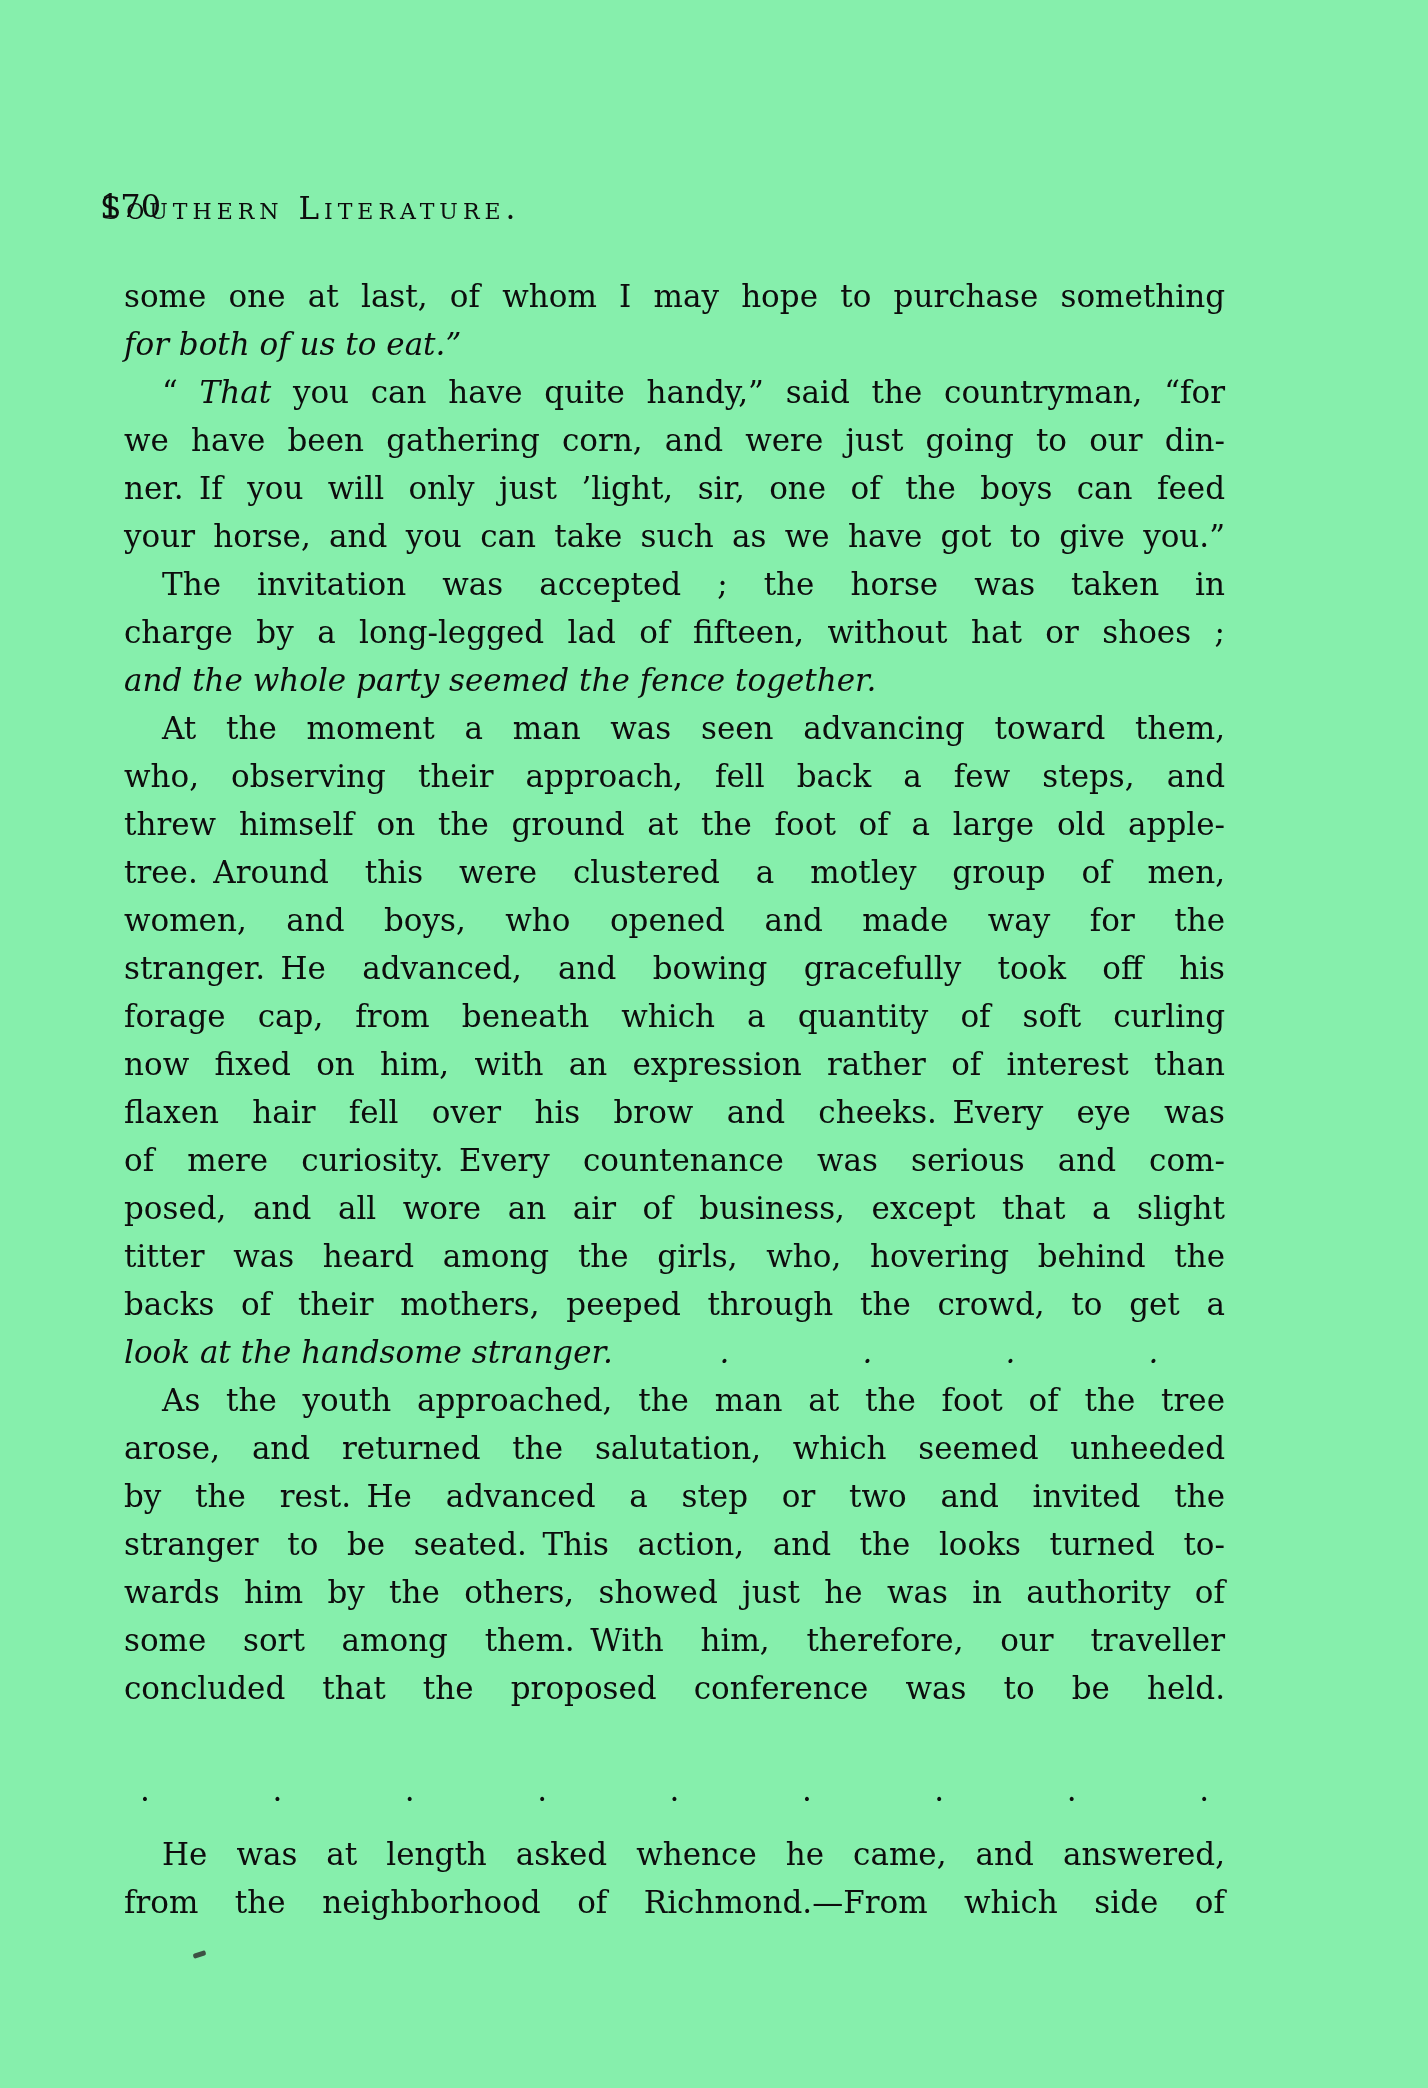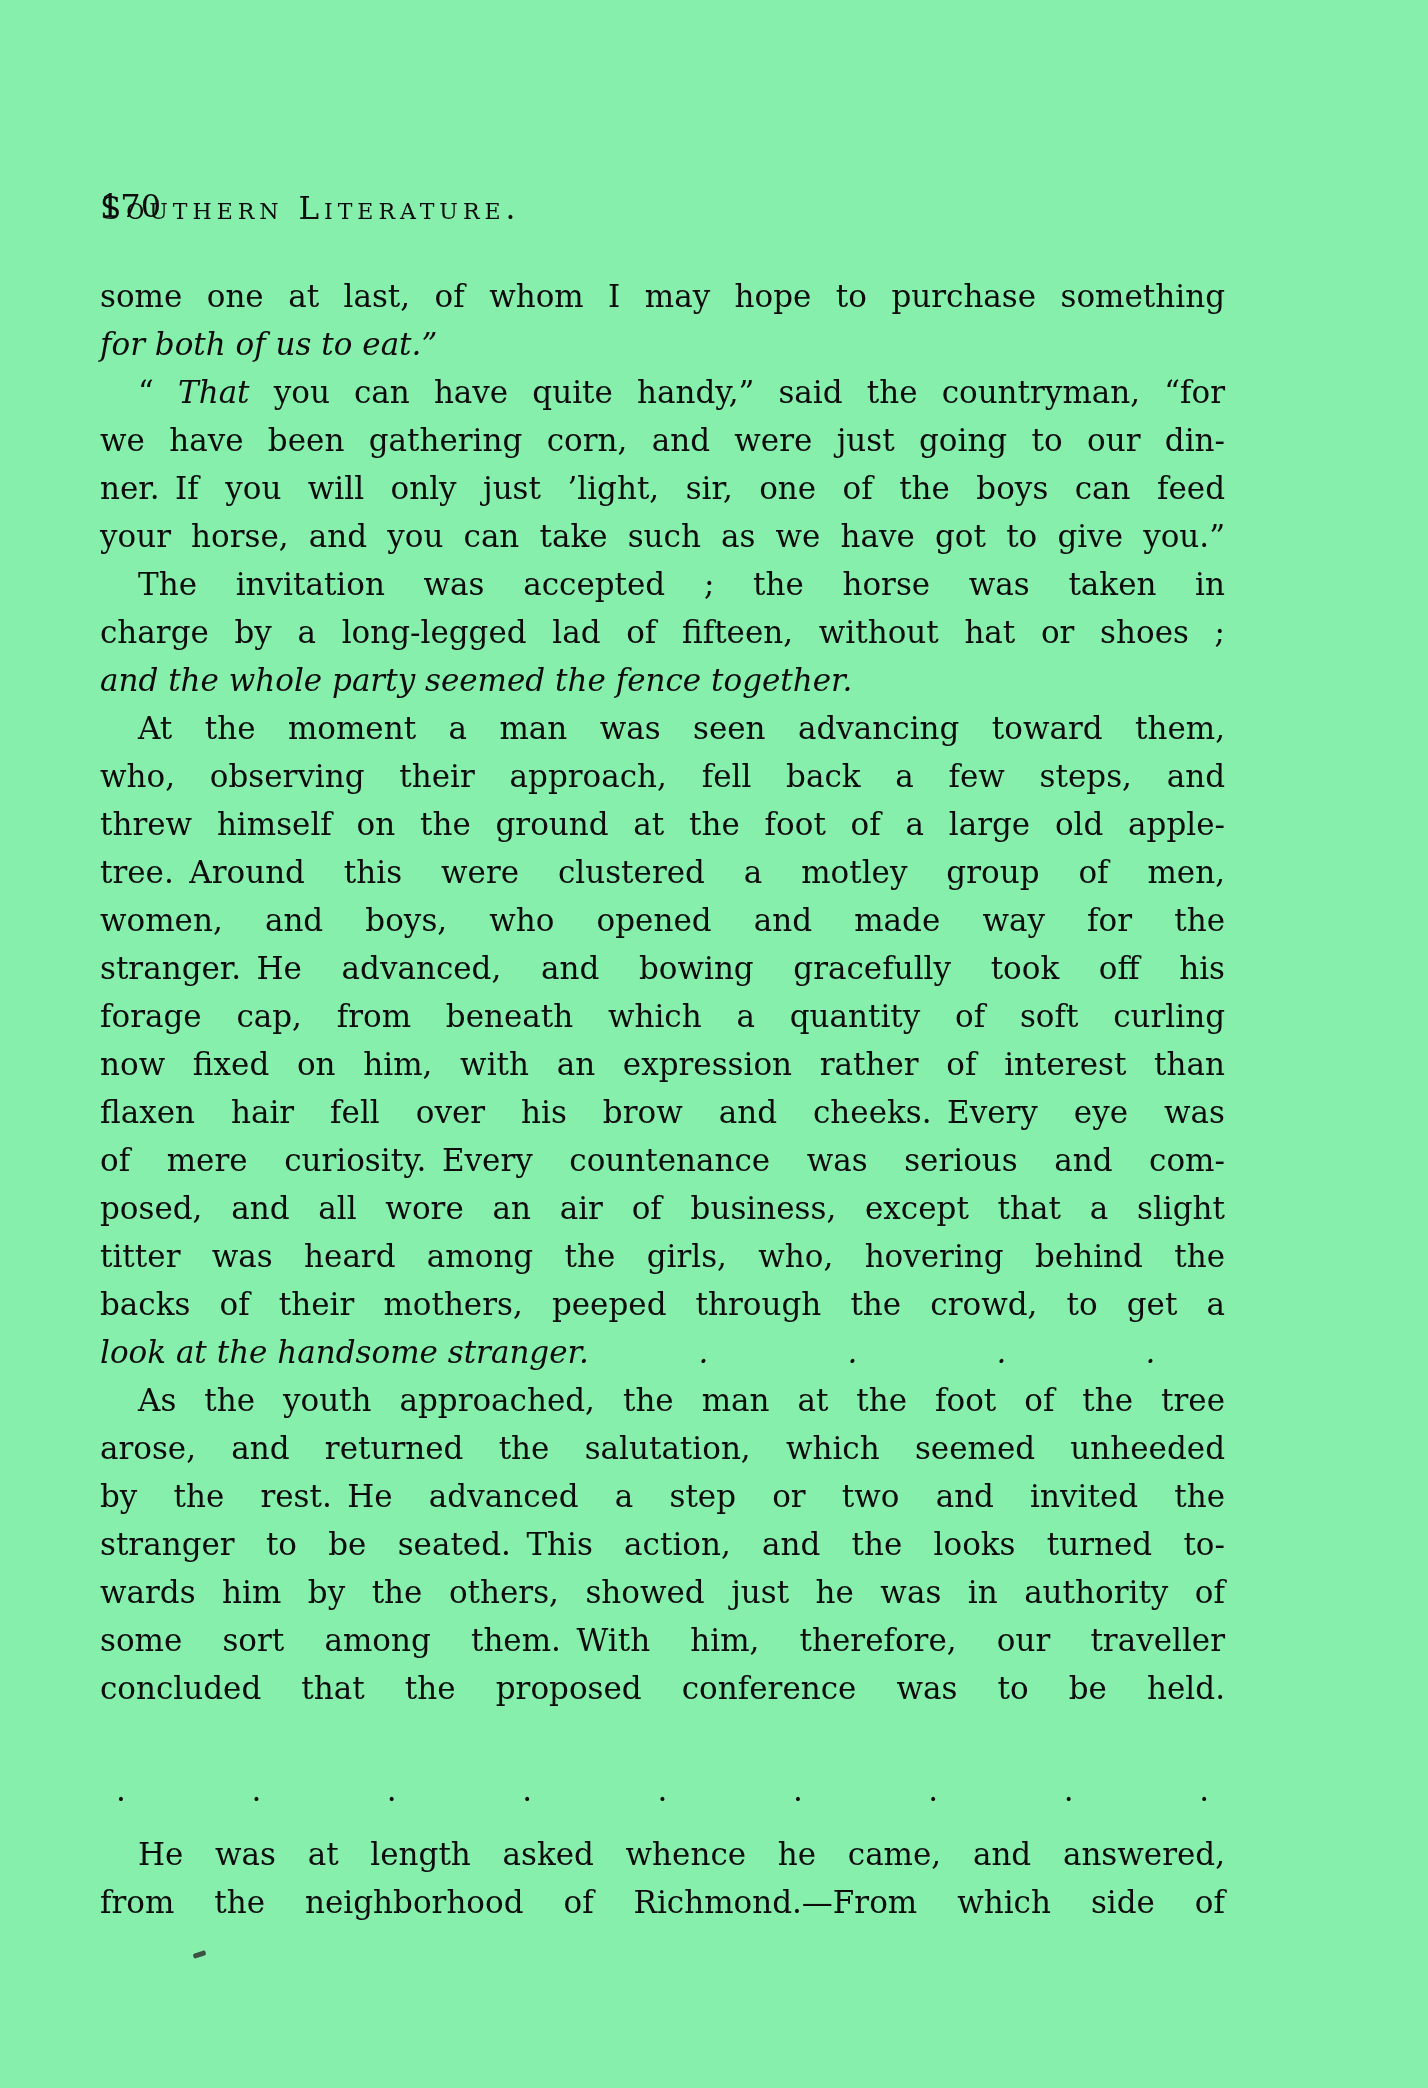--- a/index.html
+++ b/index.html
@@ -20,21 +20,21 @@
     text-align:left;
     font-variant:small-caps;
     letter-spacing:5px;
     font-size:31px; line-height:40px;
   }
   .text-body {
     position:absolute; left:100px; top:272px; width:1125px;
     font-size:31px; line-height:48px;
   }
   .para { margin:0; }
-  .line { min-height:48px; }
+  .line { min-height:48px;margin-left:24px; }
   .line.justify { text-align:justify; text-align-last:justify; }
   .line.left { text-align:left;font-style:italic; }
   .line.first { padding-left:38px; }
   .it { font-style:italic; }
   .line.has-dots { display:flex; align-items:baseline; }
   .line.has-dots .txt { white-space:nowrap; }
   .trail-dots { flex:1; display:flex; justify-content:space-around; padding-left:40px; }
   .dots-row {
     display:flex; justify-content:space-between;
     padding:0 16px;

